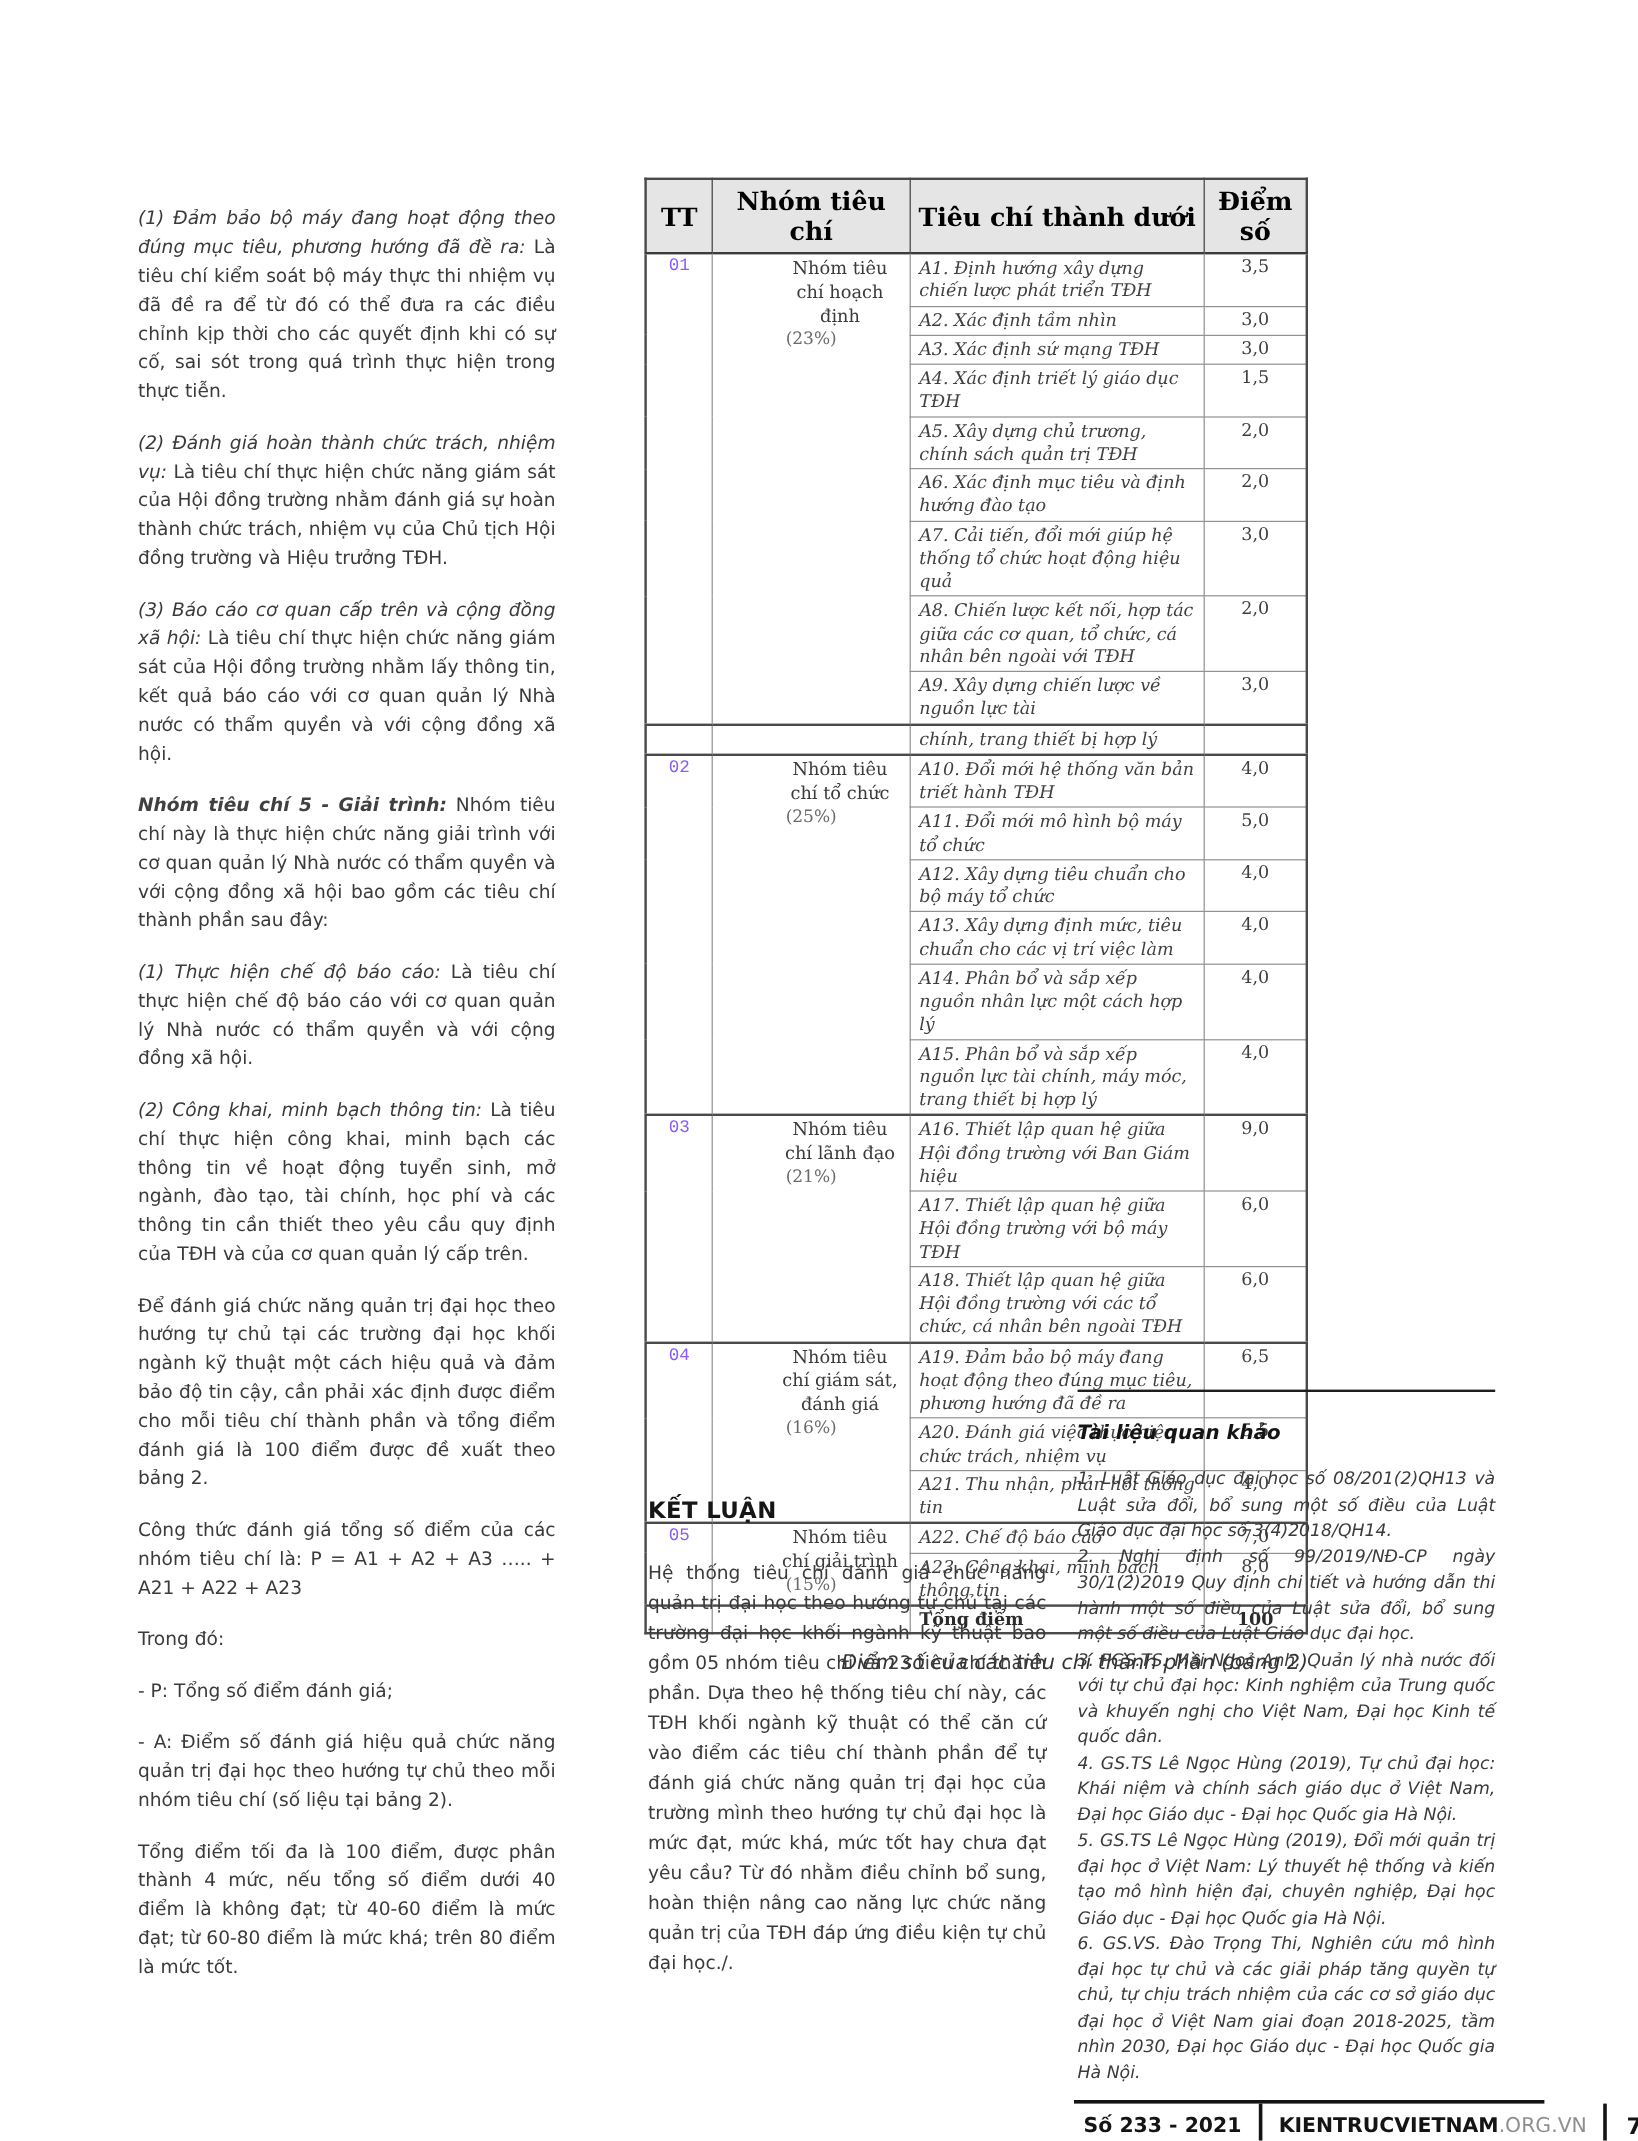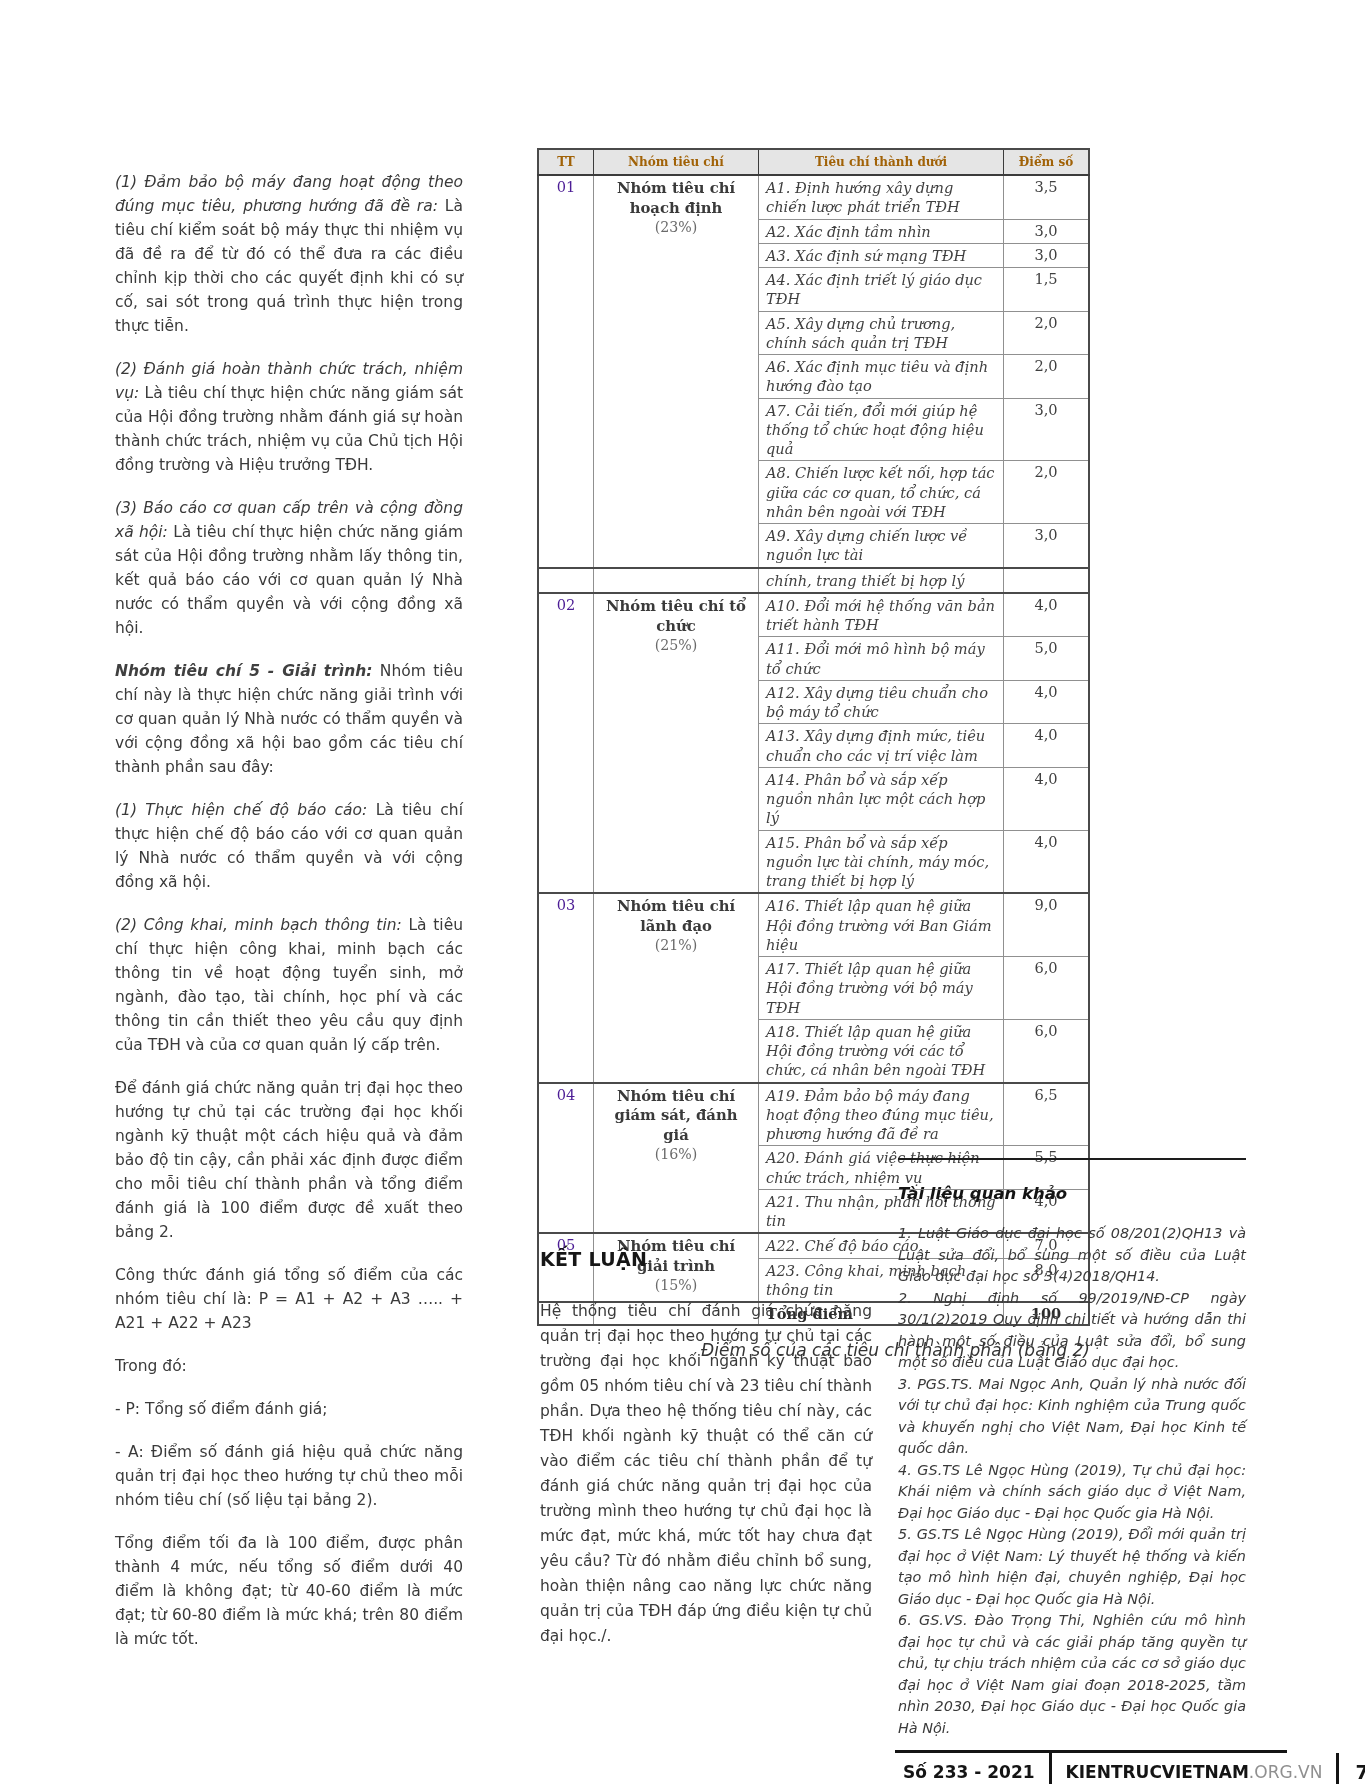--- a/index.html
+++ b/index.html
@@ -13,25 +13,25 @@
   .para { margin:0 0 19px 0; }
   .lead.italic { font-style:italic; }
   .lead.bold-italic { font-style:italic; font-weight:bold; color:#404040; }
 
   
   .table-wrap { position:absolute; left:537px; top:148px; width:553px; }
   .crit-table { border-collapse:collapse; width:100%;
                 font-family:"DejaVu Serif","Liberation Serif",serif; color:#3f3f3f;
                 border:2px solid #4a4a4a; }
   .crit-table th { background:#e5e5e5; border:1px solid #3c3c3c; border-bottom:2px solid #3c3c3c;
-                   font-size:12px; padding:5px 4px; color:#a16207; }
+                   font-size:21px; padding:5px 4px; color:#000000; }
   .crit-table td { border:1px solid #909090; font-size:14.6px; padding:2px 7px; vertical-align:top; }
-  .c-tt { text-align:center; vertical-align:middle; width:40px; color:#4c1d95; font-size:14.5px; }
+  .c-tt { text-align:center; vertical-align:middle; width:40px; color:#8b5cf6; font-size:14.5px;font-family:Liberation Mono, monospace; }
   .c-group { text-align:center; vertical-align:middle; width:150px; padding:2px 4px; }
-  .g-name { font-weight:bold; font-size:14.8px; color:#3a3a3a; line-height:1.35; }
+  .g-name { font-weight:normal; font-size:14.8px; color:#3a3a3a; line-height:1.35;margin-left:48px; }
   .g-pct { color:#6a6a6a; font-size:14.2px; line-height:1.3; }
   .c-text { font-style:italic; line-height:1.32; }
   .c-score { text-align:center; width:70px; }
   .g-start td { border-top:2px solid #4a4a4a; }
   .total-row td { border-top:2px solid #4a4a4a; font-weight:bold; color:#2b2b2b; }
   .caption { text-align:right; font-style:italic; font-size:17px; margin-top:14px; color:#333;
              font-family:"DejaVu Sans","Liberation Sans",sans-serif; }
 
   
   .conclusion { position:absolute; left:540px; top:1247px; width:332px; text-align:justify;

